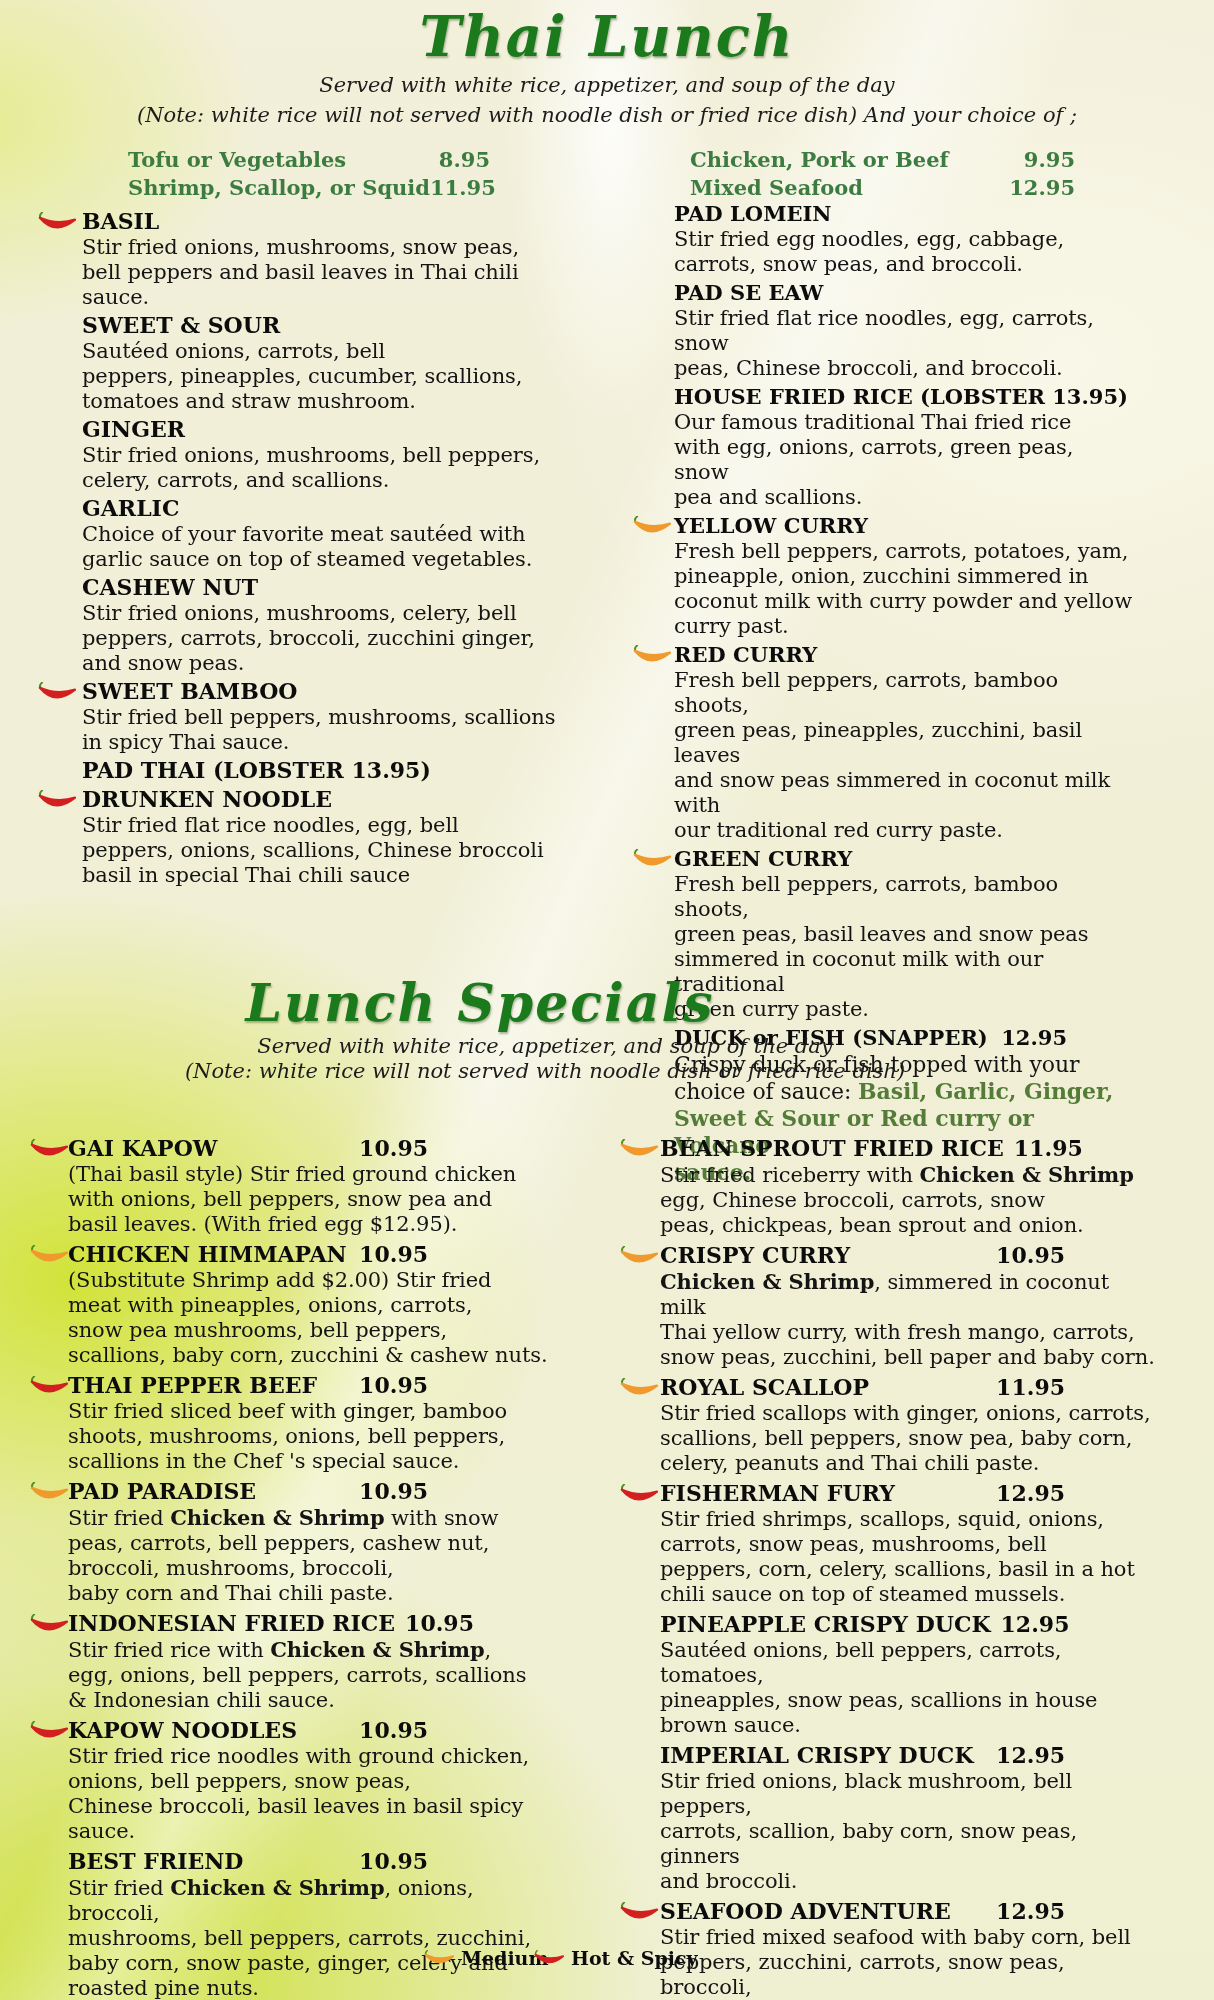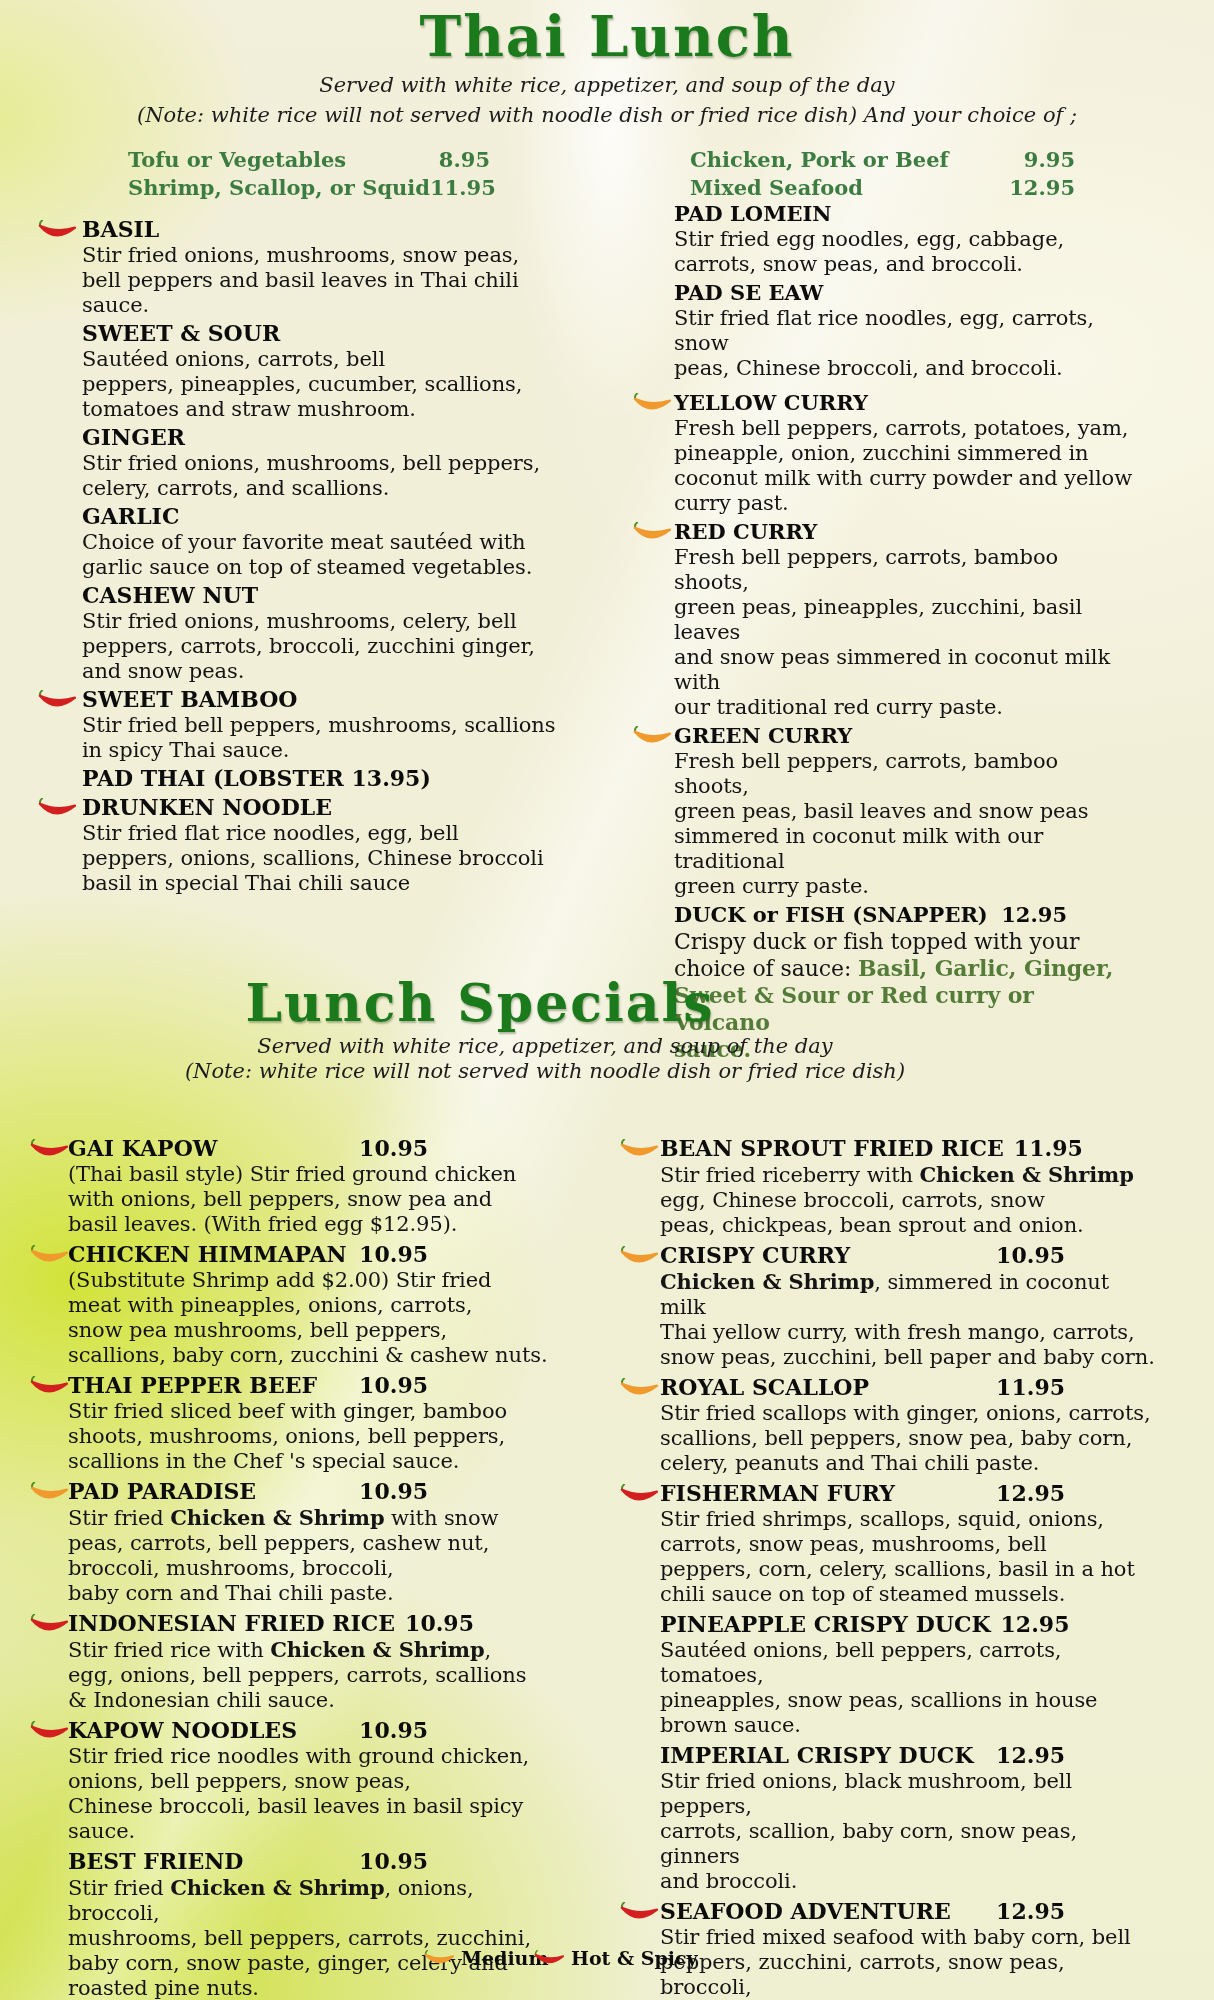--- a/index.html
+++ b/index.html
@@ -9,21 +9,21 @@
     background:
       radial-gradient(ellipse 150px 430px at 610px 130px, rgba(255,255,255,.85), rgba(255,255,255,0) 70%),
       linear-gradient(113deg, rgba(255,255,255,0) 40%, rgba(255,255,255,.5) 46%, rgba(255,255,255,0) 53%),
       radial-gradient(ellipse 680px 560px at 6% 64%, rgba(207,226,44,.92), rgba(207,226,44,0) 70%),
       radial-gradient(ellipse 740px 620px at 10% 98%, rgba(198,221,30,.88), rgba(198,221,30,0) 72%),
       radial-gradient(ellipse 430px 330px at -2% 6%, rgba(224,235,120,.75), rgba(224,235,120,0) 65%),
       radial-gradient(ellipse 900px 700px at 88% 18%, rgba(250,248,233,.9), rgba(250,248,233,0) 60%),
       linear-gradient(180deg,#f2efda 0%,#eff0d2 100%);
   }
   .script-title{
-    font-weight:bold;color:#1b7a1b;letter-spacing:2px;
+    font-style:italic;font-weight:bold;color:#1b7a1b;letter-spacing:2px;
     text-shadow:1px 2px 2px rgba(40,60,20,.35);
   }
   #header{position:absolute;top:4px;left:0;width:100%;text-align:center;}
   #main-title{font-size:56px;line-height:64px;}
   .subtitle{font-size:21px;line-height:26px;color:#1c1c1c;font-style:italic;}
   #header .subtitle{margin-top:4px;}
 
   #price-options{position:absolute;top:146px;left:0;width:100%;font-weight:bold;color:#3c7c40;font-size:21px;}
   .po-row{position:absolute;display:flex;justify-content:space-between;white-space:nowrap;line-height:28px;}
   #po-a1{left:128px;width:362px;top:0;}
@@ -36,21 +36,21 @@
   .icon-cell{flex:0 0 var(--gutter);box-sizing:border-box;padding-left:var(--ipad);padding-top:4px;}
   .chili-slot svg{display:block;}
   .content{flex:1 1 auto;min-width:0;}
   .head{display:flex;font-weight:bold;font-size:var(--fh);line-height:var(--lhh);width:var(--headw);white-space:nowrap;color:#0c0c0c;}
   .iprice{margin-left:auto;padding-left:10px;}
   .desc{font-size:var(--fd);line-height:var(--lhd);white-space:pre-line;letter-spacing:-0.1px;}
   .desc-large{font-size:22px;line-height:27px;}
   .seg-b{font-weight:bold;}
   .seg-g{font-weight:bold;color:#547c38;}
 
-  #s1-left {left:36px; top:216px; width:540px; --gutter:46px;--ipad:2px; --gap:2px;--fh:22px;--lhh:27px;--headw:380px;--fd:21px;--lhd:25px;}
+  #s1-left {left:36px; top:208px; width:540px; --gutter:46px;--ipad:2px; --gap:2px;--fh:22px;--lhh:27px;--headw:380px;--fd:21px;--lhd:25px;}
   #s1-right{left:620px;top:200px; width:514px; --gutter:54px;--ipad:13px;--gap:2px;--fh:21px;--lhh:27px;--headw:393px;--fd:21px;--lhd:25px;}
   #s2-left {left:14px; top:1135px;width:545px; --gutter:54px;--ipad:16px;--gap:4px;--fh:22px;--lhh:27px;--headw:360px;--fd:21px;--lhd:25px;}
   #s2-right{left:606px;top:1135px;width:554px; --gutter:54px;--ipad:14px;--gap:4px;--fh:22px;--lhh:27px;--headw:405px;--fd:21px;--lhd:25px;}
 
   #specials-header{position:absolute;top:972px;left:140px;width:810px;text-align:center;}
   #specials-title{font-size:52px;line-height:62px;padding-right:130px;}
   #specials-header .subtitle{line-height:25px;}
   #specials-header .subtitle:first-of-type{margin-top:8px;}
 
   #legend{position:absolute;top:1947px;left:0;width:100%;height:34px;}
@@ -230,20 +230,29 @@
 
       </div>
       <div class="desc"><span>Stir fried flat rice noodles, egg, carrots, snow
 peas, Chinese broccoli, and broccoli.</span></div>
     </div>
   </div>
       <div class="item">
     <span class="icon-cell">
       <span class="chili-slot"></span>
     </span>
+    <div class="content">
+      <div class="head">
+        <span class="iname">HOUSE FRIED RICE (LOBSTER  13.95)</span>
+
+      </div>
+      <div class="desc"><span>Our famous traditional Thai fried rice
+with egg, onions, carrots, green peas, snow
+pea and scallions.</span></div>
+    </div>
   </div>
       <div class="item">
     <span class="icon-cell">
       <span class="chili-slot"><svg width="38" height="21" viewBox="0 0 40 22">
               <path d="M3,7 C1,4 2,2 5,0" fill="none" stroke="#4a8f22" stroke-width="2"></path>
               <path d="M2,6 Q18,25 39,8 Q20,14 2,6 Z" fill="#f0992d" stroke="#f0992d" stroke-width="2.5" stroke-linejoin="round"></path>
             </svg></span>
     </span>
     <div class="content">
       <div class="head">

